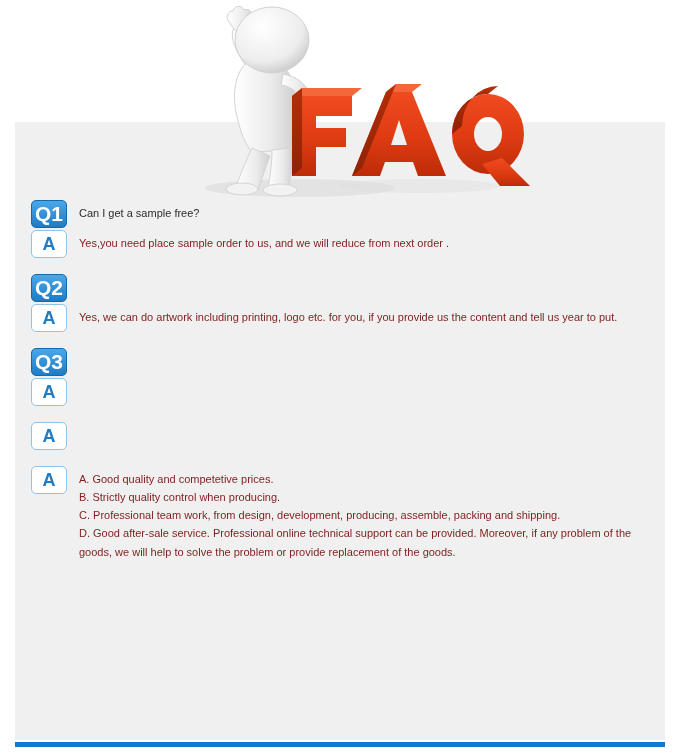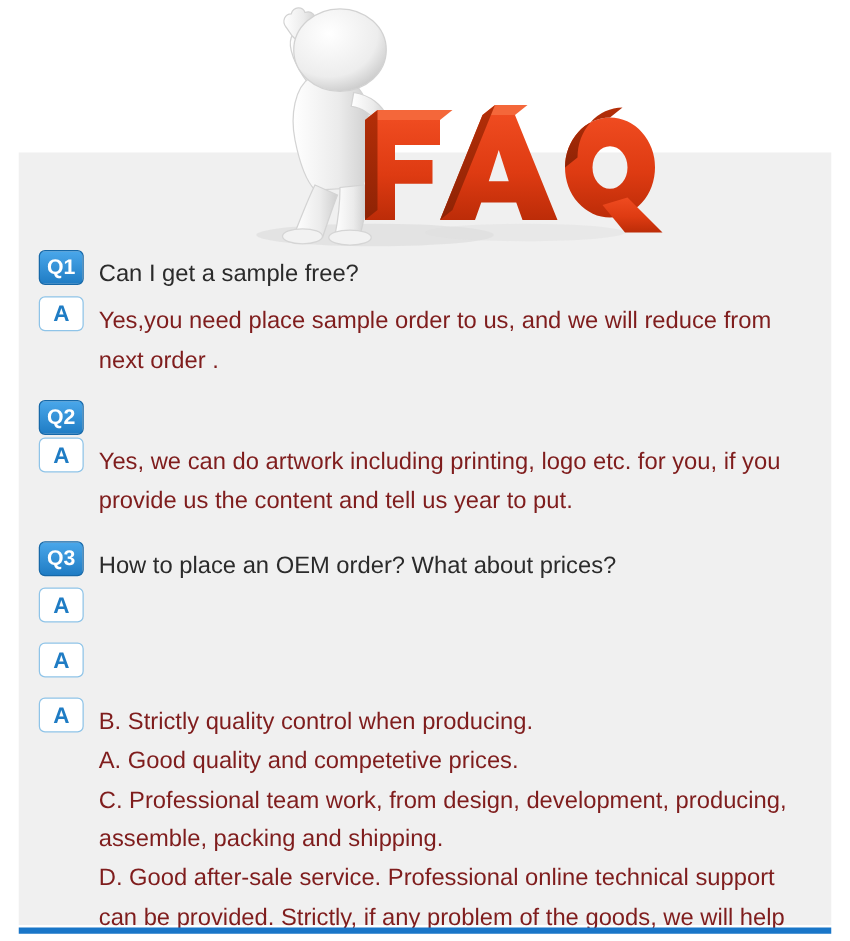--- a/index.html
+++ b/index.html
@@ -70,40 +70,40 @@
 
   .badge {
     flex: 0 0 auto;
     width: 36px;
     height: 28px;
     margin-left: 16px;
     margin-right: 12px;
     display: flex;
     align-items: center;
     justify-content: center;
-    font-size: 17px;
+    font-size: 21px;
     font-weight: bold;
     color: #ffffff;
     border-radius: 5px;
     box-sizing: border-box;
   }
   .badge.q {
     background: linear-gradient(to bottom, #4aa7ea 0%, #1f7cc4 100%);
     border: 1px solid #1668a8;
   }
   .badge.a {
     background: #ffffff;
     color: #1f7cc4;
     border: 1px solid #8fc4e8;
     font-size: 18px;
   }
 
   .text {
     flex: 1 1 auto;
-    font-size: 19px;
+    font-size: 11px;
     color: #333333;
     line-height: 1.65;
     padding-top: 4px;
     padding-right: 10px;
   }
   .q-text {
     color: #2b2b2b;
   }
   .a-text {
     color: #7f1d1d;
@@ -200,41 +200,40 @@
       </div>
       <div class="row a-row">
         <div class="badge a">A</div>
         <div class="text a-text">Yes, we can do artwork including printing, logo etc. for you, if you provide us the content and tell us year to put.</div>
       </div>
     </div>
 
     <div class="faq-item">
       <div class="row q-row">
         <div class="badge q">Q3</div>
-        <div class="text q-text">How to place an OEM order? What about prices?</div>
       </div>
       <div class="row a-row">
         <div class="badge a">A</div>
       </div>
     </div>
 
     <div class="faq-item">
       <div class="row a-row">
         <div class="badge a">A</div>
       </div>
     </div>
 
     <div class="faq-item">
       <div class="row a-row">
         <div class="badge a">A</div>
         <div class="text a-text">
+          <span class="line">A. Good quality and competetive prices.</span>
           <span class="line">B. Strictly quality control when producing.</span>
-          <span class="line">A. Good quality and competetive prices.</span>
           <span class="line">C. Professional team work, from design, development, producing, assemble, packing and shipping.</span>
-          <span class="line">D. Good after-sale service. Professional online technical support can be provided. Strictly, if any problem of the goods, we will help to solve the problem or provide replacement of the goods.</span>
+          <span class="line">D. Good after-sale service. Professional online technical support can be provided. Moreover, if any problem of the goods, we will help to solve the problem or provide replacement of the goods.</span>
         </div>
       </div>
     </div>
 
   </div>
 
   <div class="bottom-bar"></div>
 </div>
 
 </body></html>

